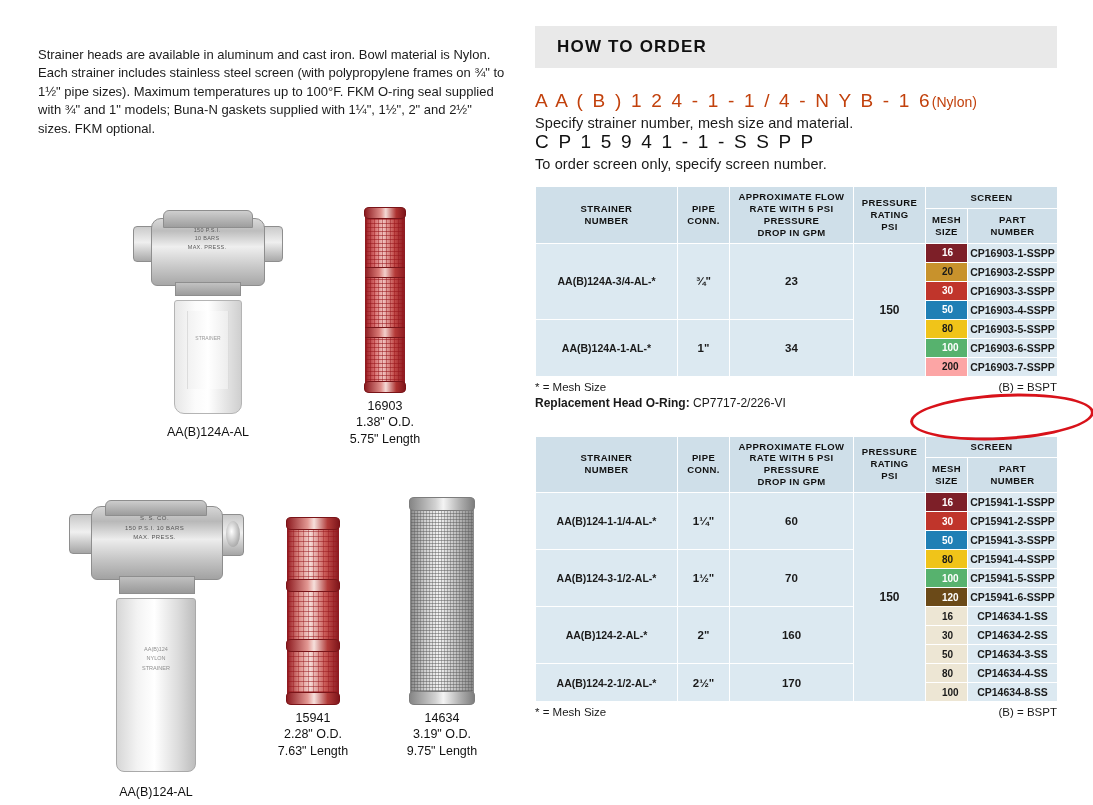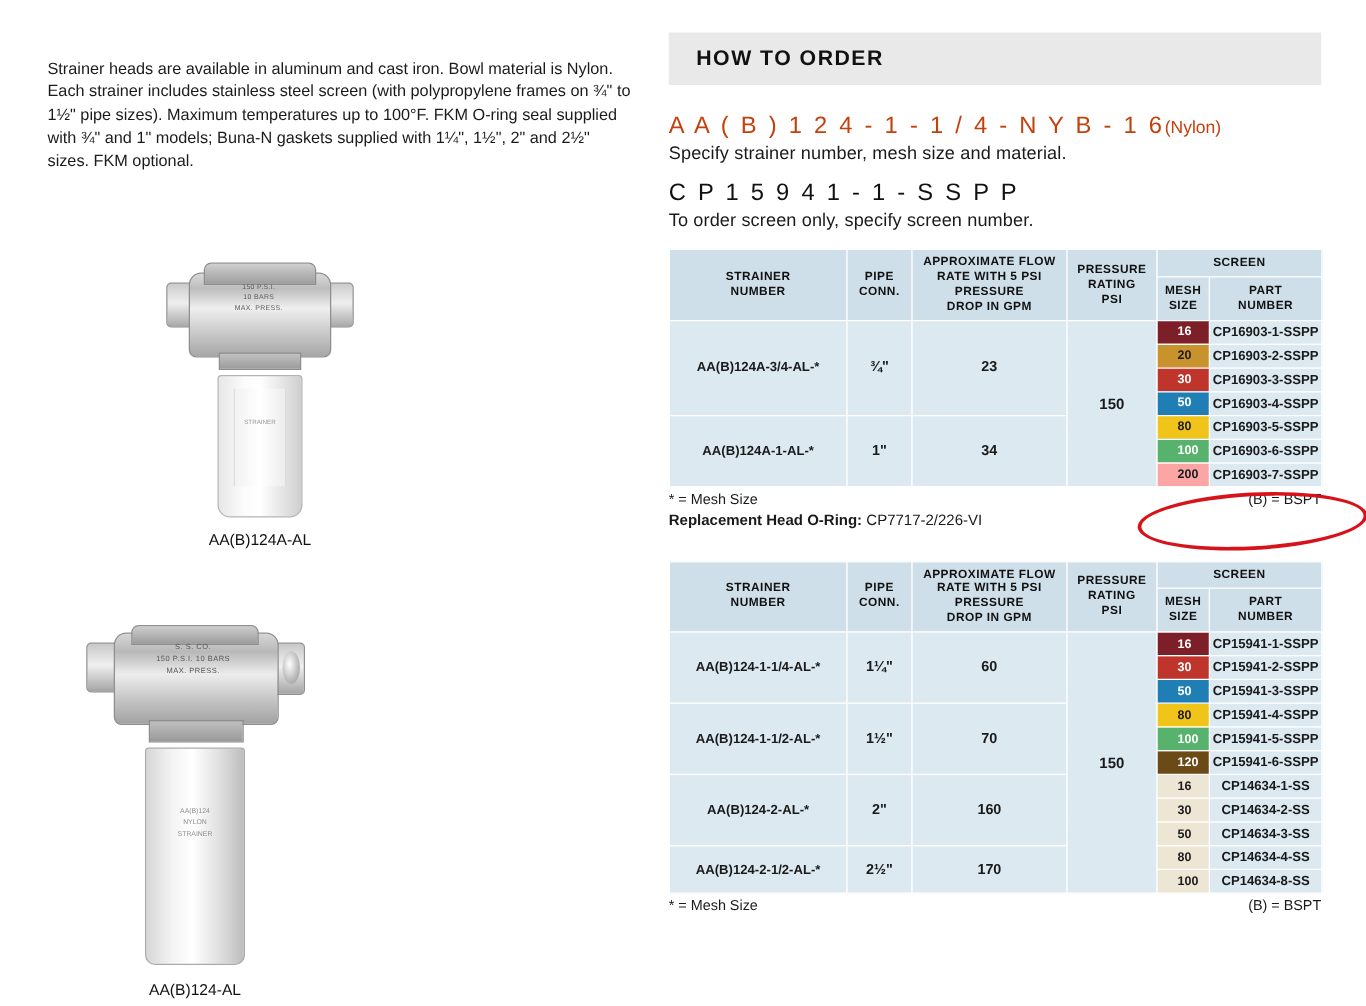--- a/index.html
+++ b/index.html
@@ -377,21 +377,21 @@
   .order-line1 .nylon {
     font-size: 14px;
     letter-spacing: 0;
   }
   .order-sub {
     font-size: 14.5px;
     margin-top: 3px;
     letter-spacing: .1px;
   }
   .order-line2 {
-    margin-top: 13px;
+    margin-top: 0;
     font-size: 19px;
     letter-spacing: 2.2px;
     color: #111;
   }
 
   
   table.spec {
     border-collapse: collapse;
     width: 522px;
     margin-top: 14px;
@@ -489,37 +489,68 @@
       <div class="head-label">150 P.S.I.<br>10 BARS<br>MAX. PRESS.</div>
       <div class="neck-a"></div>
     </div>
     <div class="bowl-a">
       <div class="bowl-a-inner"></div>
       <div class="bowl-a-text">STRAINER</div>
     </div>
     <div class="caption" style="margin-top:10px;">AA(B)124A-AL</div>
   </div>
 
+  <div class="prod-block screen-16903">
+    <div class="mesh-red">
+      <div class="cap-top"></div>
+      <div class="band" style="top:56px;"></div>
+      <div class="band" style="top:116px;"></div>
+      <div class="cap-bot"></div>
+    </div>
+    <div class="caption">16903</div>
+    <div class="caption">1.38" O.D.</div>
+    <div class="caption">5.75" Length</div>
+  </div>
 
   <div class="prod-block strainer-b">
     <div class="head-b">
       <div class="head-b-portL"></div>
       <div class="head-b-portR"></div>
       <div class="head-b-body"></div>
       <div class="head-b-top"></div>
       <div class="head-b-label">S. S. CO.<br>150 P.S.I. 10 BARS<br>MAX. PRESS.</div>
       <div class="neck-b"></div>
     </div>
     <div class="bowl-b">
       <div class="bowl-b-text">AA(B)124<br>NYLON<br>STRAINER</div>
     </div>
     <div class="caption" style="margin-top:12px;">AA(B)124-AL</div>
   </div>
 
-
+  <div class="prod-block screen-15941">
+    <div class="mesh-red-wide">
+      <div class="cap" style="top:-4px;"></div>
+      <div class="cap" style="top:58px;"></div>
+      <div class="cap" style="top:118px;"></div>
+      <div class="cap" style="bottom:-4px;"></div>
+    </div>
+    <div class="caption">15941</div>
+    <div class="caption">2.28" O.D.</div>
+    <div class="caption">7.63" Length</div>
+  </div>
+
+  <div class="prod-block screen-14634">
+    <div class="mesh-silver">
+      <div class="cap" style="top:-4px;"></div>
+      <div class="cap" style="bottom:-4px;"></div>
+    </div>
+    <div class="caption">14634</div>
+    <div class="caption">3.19" O.D.</div>
+    <div class="caption">9.75" Length</div>
+  </div>
 
   <div class="right-col">
 
     <div class="how-to-order">HOW TO ORDER</div>
 
     <div class="order-line1">
       <span>A A ( B ) 1 2 4 - 1 - 1 / 4 - N Y B - 1 6</span><span class="nylon">(Nylon)</span>
     </div>
     <div class="order-sub">Specify strainer number, mesh size and material.</div>
 
@@ -671,21 +702,21 @@
         </tr>
         <tr>
           <td class="mesh" style="background:#c0352b;color:#ffffff;">30</td>
           <td class="part">CP15941-2-SSPP</td>
         </tr>
         <tr>
           <td class="mesh" style="background:#1f7fb5;color:#ffffff;">50</td>
           <td class="part">CP15941-3-SSPP</td>
         </tr>
         <tr>
-          <td class="strainer-num" rowspan="3">AA(B)124-1-1/2-AL-*</td>
+          <td class="strainer-num" rowspan="3">AA(B)124-3-1/2-AL-*</td>
           <td class="pipe" rowspan="3">1½"</td>
           <td class="flow" rowspan="3">70</td>
           <td class="mesh" style="background:#f0c419;color:#1a1a1a;">80</td>
           <td class="part">CP15941-4-SSPP</td>
         </tr>
         <tr>
           <td class="mesh" style="background:#57b26e;color:#ffffff;">100</td>
           <td class="part">CP15941-5-SSPP</td>
         </tr>
         <tr>

